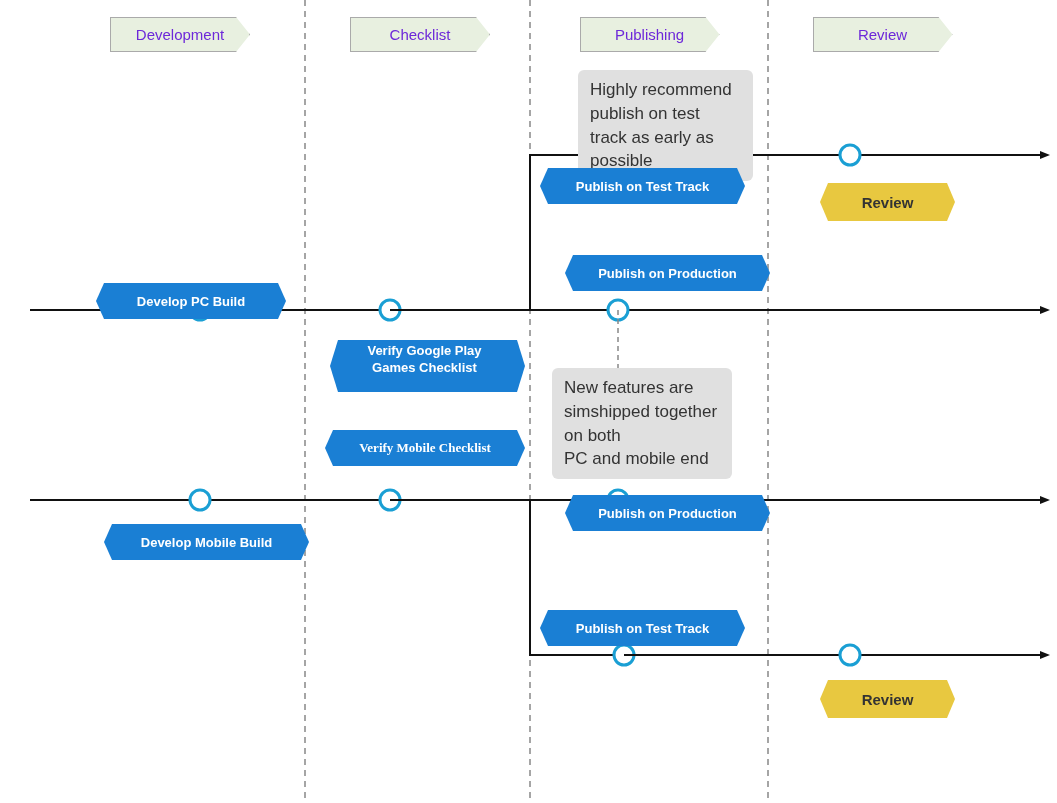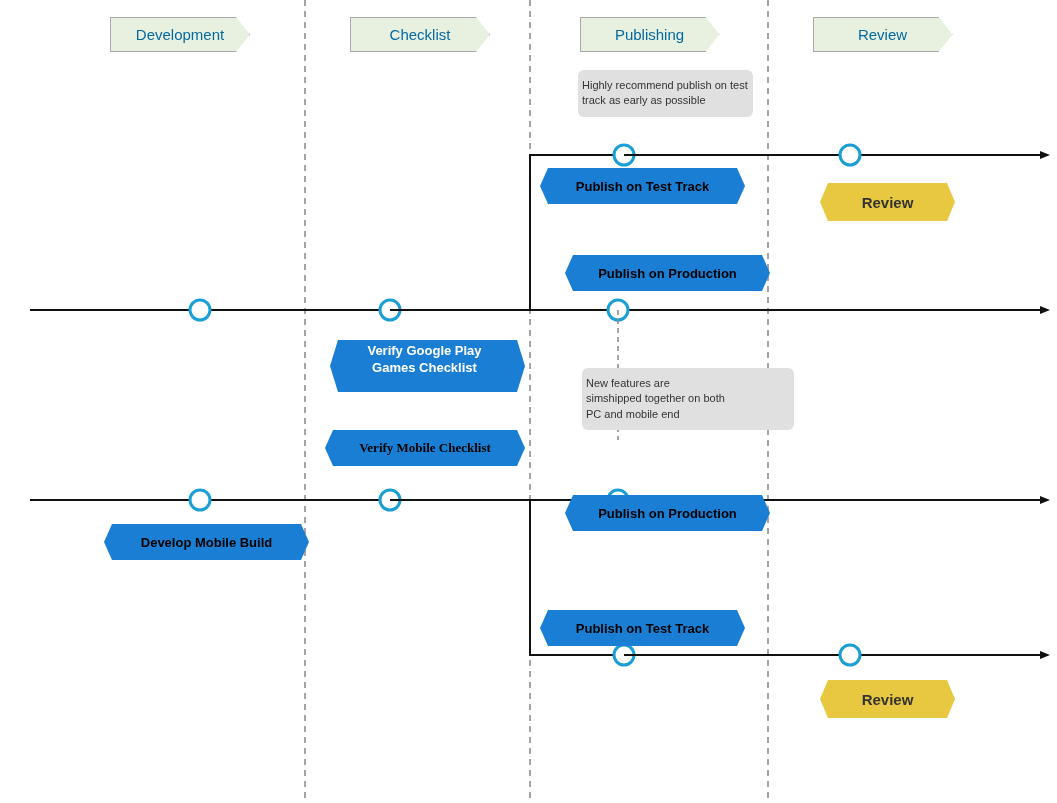--- a/index.html
+++ b/index.html
@@ -24,35 +24,35 @@
       overflow: visible;
     }
     
     .col-header {
       position: absolute;
       display: flex;
       align-items: center;
       justify-content: center;
       font-size: 15px;
       font-weight: normal;
-      color: #0369a1;
+      color: #6d28d9;
     }
     .col-header-inner {
       background: #e8f0e0;
       border: 1px solid #aaa;
       padding: 8px 18px;
       clip-path: polygon(0% 0%, 90% 0%, 100% 50%, 90% 100%, 0% 100%);
       min-width: 140px;
       text-align: center;
     }
     
     .task-label {
       position: absolute;
       background: #1a7fd4;
-      color: #000000;
+      color: #ffffff;
       font-size: 13px;
       font-weight: bold;
       padding: 6px 14px;
       clip-path: polygon(8px 0%, calc(100% - 8px) 0%, 100% 50%, calc(100% - 8px) 100%, 8px 100%, 0% 50%);
       white-space: nowrap;
       display: flex;
       align-items: center;
       justify-content: center;
       text-align: center;
     }
@@ -81,22 +81,22 @@
       clip-path: polygon(8px 0%, calc(100% - 8px) 0%, 100% 50%, calc(100% - 8px) 100%, 8px 100%, 0% 50%);
       display: flex;
       align-items: center;
       justify-content: center;
     }
     
     .note-box {
       position: absolute;
       background: #e0e0e0;
       border-radius: 6px;
-      padding: 8px 4px;
-      font-size: 11px;
+      padding: 8px 12px;
+      font-size: 17px;
       color: #333;
       line-height: 1.4;
     }
   </style>
 </head>
 <body>
 
 <div id="diagram">
   <svg id="main-svg">
 
@@ -165,38 +165,41 @@
       <span>Review</span>
     </div>
   </div>
 
   <div class="note-box" style="left:578px; top:70px; width:175px;">
     <span>Highly recommend
 publish on test track
 as early as possible</span>
   </div>
 
+  <div class="task-label" style="left:96px; top:283px; width:190px; height:36px;">
+    <span>Develop PC Build</span>
+  </div>
 
   <div class="task-label" style="left:540px; top:168px; width:205px; height:36px;">
     <span>Publish on Test Track</span>
   </div>
 
   <div class="task-label" style="left:565px; top:255px; width:205px; height:36px;">
     <span>Publish on Production</span>
   </div>
 
   <div class="task-label-multi" style="left:330px; top:340px; width:195px; height:52px;">
     <span>Verify Google Play<br>Games Checklist</span>
   </div>
 
   <div class="task-label" style="left:325px; top:430px; width:200px; height:36px;font-family:Liberation Serif, serif;">
     <span>Verify Mobile Checklist</span>
   </div>
 
-  <div class="note-box" style="left:582px; top:368px; width:212px;">
+  <div class="note-box" style="left:552px; top:368px; width:180px;">
     <span>New features are<br>simshipped together on both<br>PC and mobile end</span>
   </div>
 
   <div class="task-label" style="left:104px; top:524px; width:205px; height:36px;">
     <span>Develop Mobile Build</span>
   </div>
 
   <div class="task-label" style="left:565px; top:495px; width:205px; height:36px;">
     <span>Publish on Production</span>
   </div>

